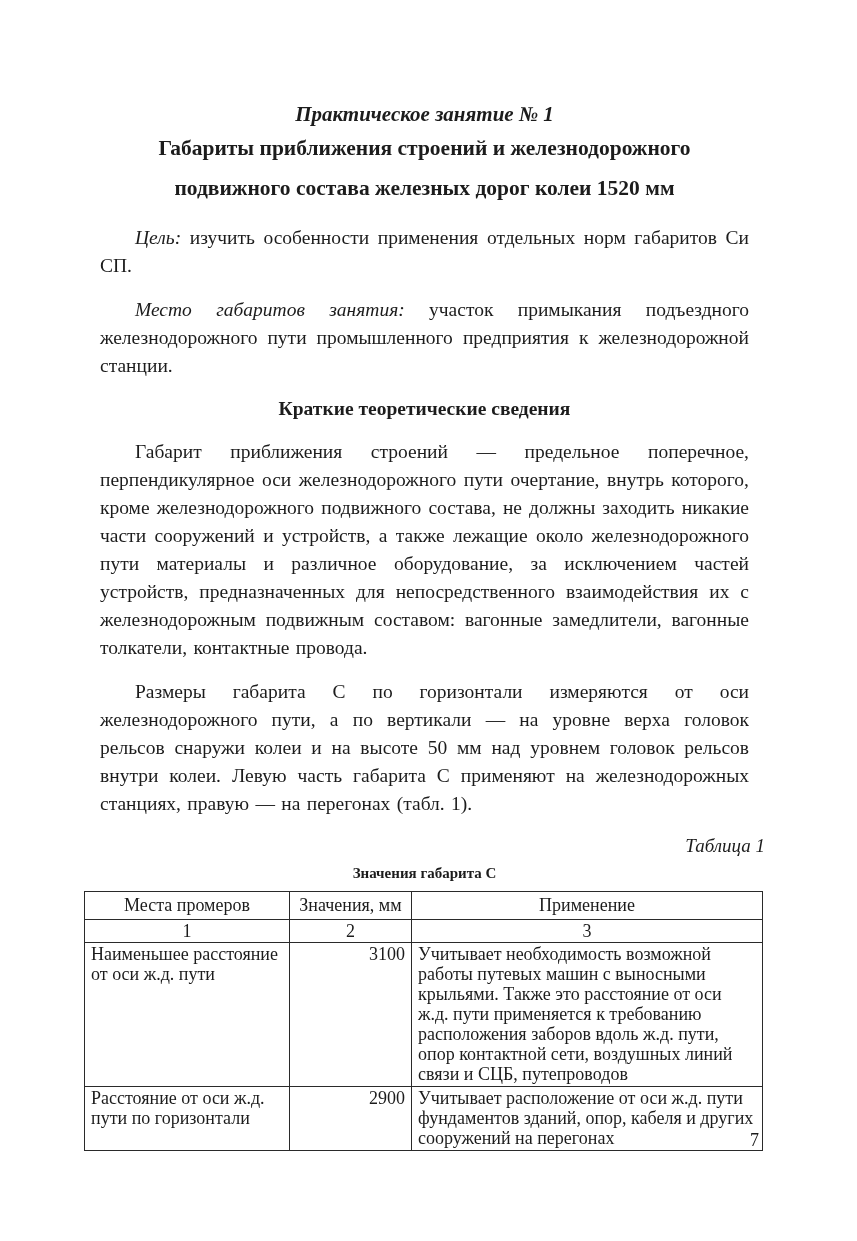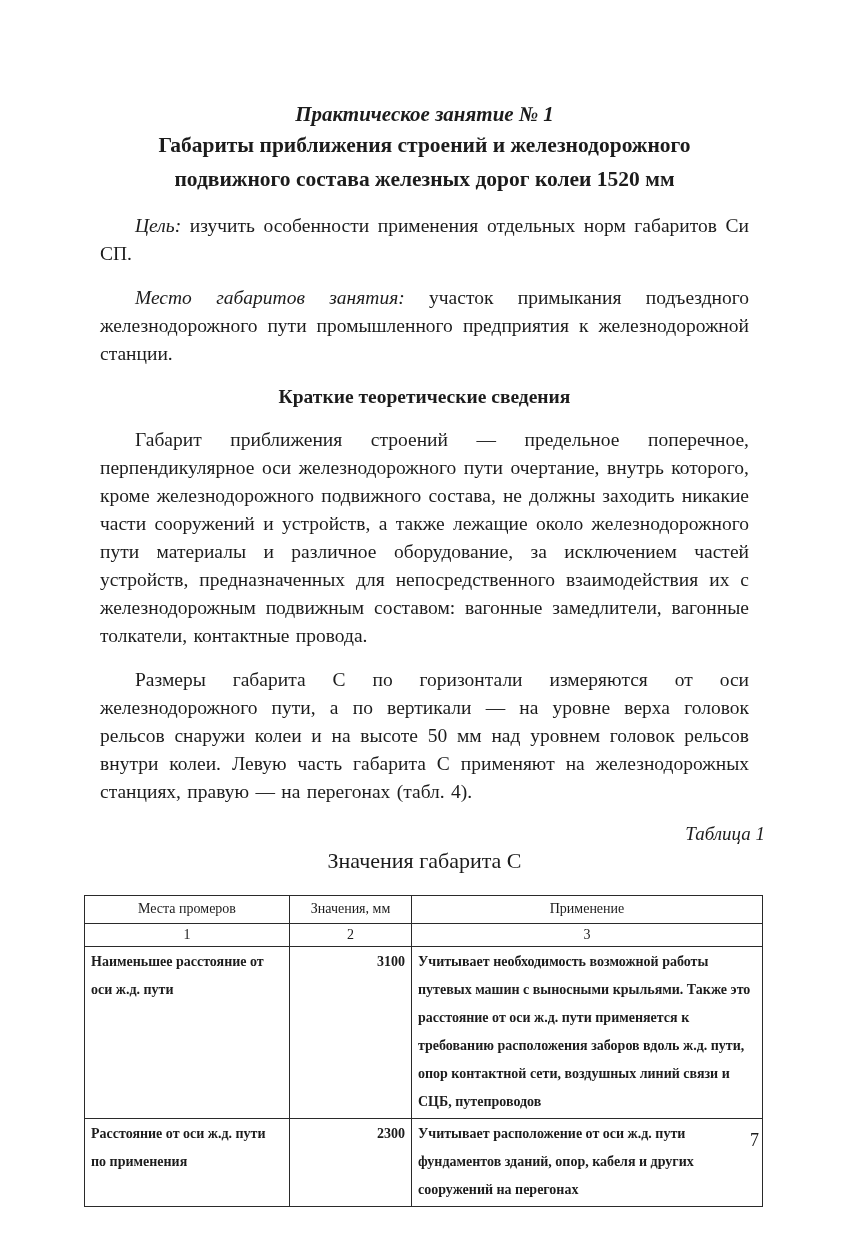--- a/index.html
+++ b/index.html
@@ -23,21 +23,21 @@
     font-size: 21px;
     font-weight: bold;
     font-style: italic;
     text-align: center;
     line-height: 28px;
   }
   .main-title {
     font-size: 21.5px;
     font-weight: bold;
     text-align: center;
-    line-height: 34px;
+    line-height: 40px;
     white-space: pre-line;
     margin-bottom: 9px;
   }
   .para {
     margin: 16px;
     font-size: 19.5px;
     line-height: 28px;
     text-align: justify;
     text-indent: 35px;
     word-spacing: 1.5px;
@@ -54,36 +54,36 @@
     margin-bottom: 8px;
   }
   .table-caption {
     font-size: 19px;
     font-style: italic;
     text-align: right;
     line-height: 24px;
     margin-top: 15px;
   }
   .table-title {
-    font-size: 22px;
-    font-weight: normal;
+    font-size: 15px;
+    font-weight: bold;
     text-align: center;
     line-height: 26px;
     margin-top: 2px;
-    margin-bottom: 21px;
+    margin-bottom: 5px;
   }
   table.gauge {
     border-collapse: collapse;
     width: 678px;
     table-layout: fixed;
   }
   table.gauge th, table.gauge td {
     border: 1.5px solid #2a2a2a;
     font-weight: normal;
-    font-size: 14px;
+    font-size: 18px;
     padding: 1px 6px 2px 6px;
     box-sizing: border-box;
     overflow: hidden;
   }
   table.gauge col.c1 { width: 205px; }
   table.gauge col.c2 { width: 122px; }
   table.gauge col.c3 { width: 351px; }
   table.gauge tr.head th {
     text-align: center;
     line-height: 24px;
@@ -92,23 +92,22 @@
   }
   table.gauge tr.nums td {
     text-align: center;
     line-height: 20px;
     height: 23px;
     vertical-align: middle;
     padding: 0 6px;
   }
   table.gauge tr.data td {
     vertical-align: top;
-    line-height: 28px;
+    line-height: 20px;
     text-align: left;
-    font-weight: bold;
   }
   table.gauge tr.data td.val {
     text-align: right;
   }
   .page-number {
     position: absolute;
     top: 1128px;
     left: 84px;
     width: 675px;
     text-align: right;
@@ -124,21 +123,21 @@
   <div class="subtitle">Практическое занятие № 1</div>
   <div class="main-title">Габариты приближения строений и железнодорожного
 подвижного состава железных дорог колеи 1520 мм</div>
 
   <p class="para"><span class="lead">Цель:</span> <span>изучить особенности применения отдельных норм габаритов Си СП.</span></p>
   <p class="para"><span class="lead">Место габаритов занятия:</span> <span>участок примыкания подъездного железнодорожного пути промышленного предприятия к железнодорожной станции.</span></p>
 
   <div class="section-heading">Краткие теоретические сведения</div>
 
   <p class="para">Габарит приближения строений — предельное поперечное, перпендикулярное оси железнодорожного пути очертание, внутрь которого, кроме железнодорожного подвижного состава, не должны заходить никакие части сооружений и устройств, а также лежащие около железнодорожного пути материалы и различное оборудование, за исключением частей устройств, предназначенных для непосредственного взаимодействия их с железнодорожным подвижным составом: вагонные замедлители, вагонные толкатели, контактные провода.</p>
-  <p class="para">Размеры габарита С по горизонтали измеряются от оси железнодорожного пути, а по вертикали — на уровне верха головок рельсов снаружи колеи и на высоте 50 мм над уровнем головок рельсов внутри колеи. Левую часть габарита С применяют на железнодорожных станциях, правую — на перегонах (табл. 4).</p>
+  <p class="para">Размеры габарита С по горизонтали измеряются от оси железнодорожного пути, а по вертикали — на уровне верха головок рельсов снаружи колеи и на высоте 50 мм над уровнем головок рельсов внутри колеи. Левую часть габарита С применяют на железнодорожных станциях, правую — на перегонах (табл. 1).</p>
 
   <div class="table-caption">Таблица 1</div>
   <div class="table-title">Значения габарита С</div>
 
   <table class="gauge">
     <colgroup>
         <col class="c1">
         <col class="c2">
         <col class="c3">
       </colgroup>
@@ -152,22 +151,22 @@
         <td>1</td>
         <td>2</td>
         <td>3</td>
       </tr>
       <tr class="data">
         <td>Наименьшее расстояние от оси ж.д. пути</td>
         <td class="val">3100</td>
         <td>Учитывает необходимость возможной работы путевых машин с выносными крыльями. Также это расстояние от оси ж.д. пути применяется к требованию расположения заборов вдоль ж.д. пути, опор контактной сети, воздушных линий связи и СЦБ, путепроводов</td>
       </tr>
       <tr class="data">
-        <td>Расстояние от оси ж.д. пути по применения</td>
-        <td class="val">2300</td>
+        <td>Расстояние от оси ж.д. пути по горизонтали</td>
+        <td class="val">2900</td>
         <td>Учитывает расположение от оси ж.д. пути фундаментов зданий, опор, кабеля и других сооружений на перегонах</td>
       </tr>
     </tbody>
   </table>
 
   <div class="page-number">7</div>
 
 </div>
 
 </body></html>

